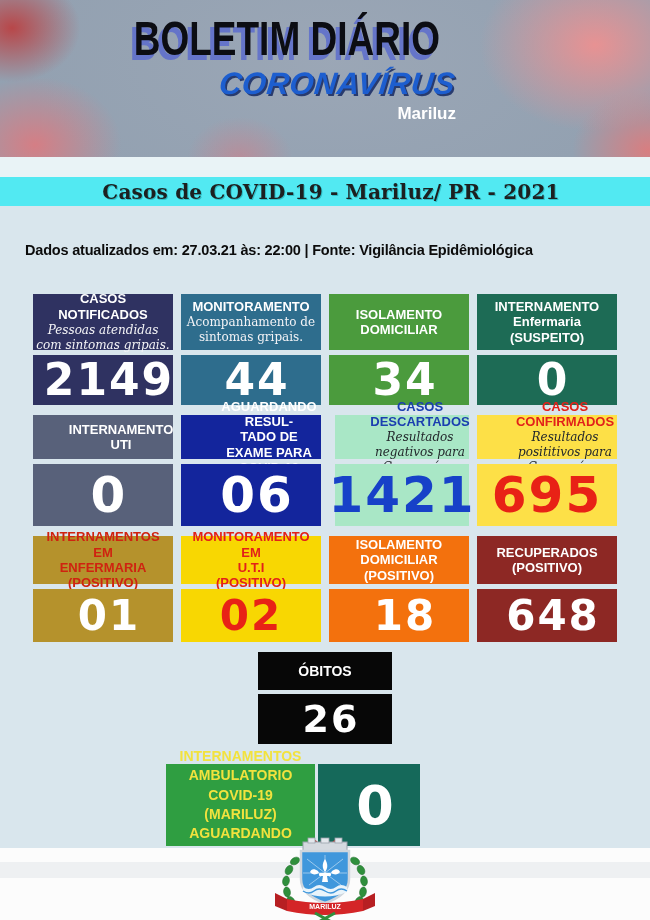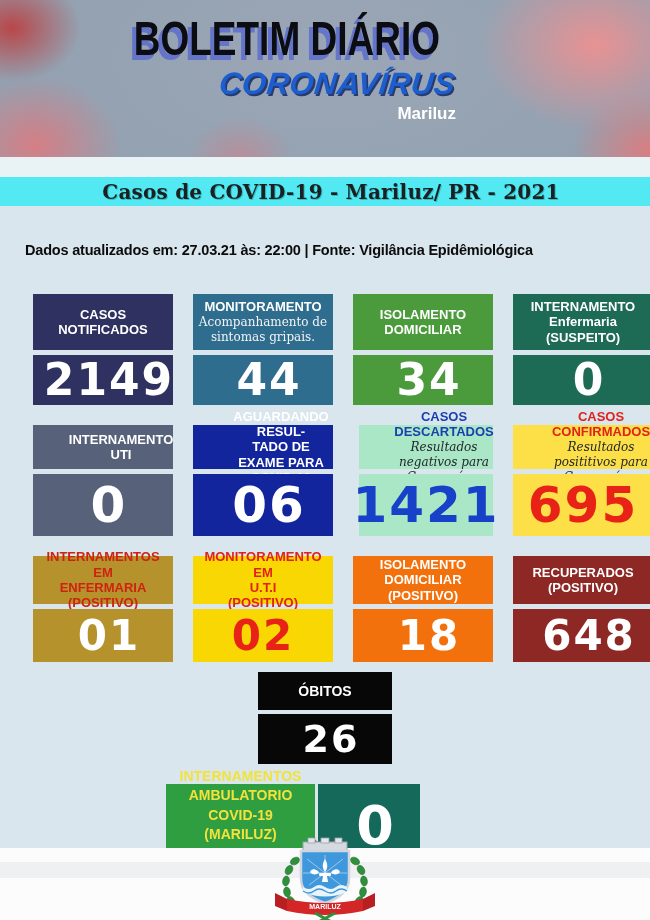--- a/index.html
+++ b/index.html
@@ -33,21 +33,21 @@
   .banner{height:29px;background:#52e9f2;display:flex;align-items:center;justify-content:center;}
   .banner-text{font-family:"DejaVu Serif",serif;font-weight:bold;font-size:20px;
     color:#1d2020;text-shadow:1px 1px 0 rgba(0,140,150,.45);letter-spacing:.2px;margin-left:12px;}
 
   
   .content{height:642px;background:#d9e6ed;overflow:hidden;}
   .meta{margin:36px 0 0 25px;font-weight:bold;font-size:14.5px;color:#0c0c0c;
     letter-spacing:-0.2px;}
 
   .grid{width:584px;margin:36px auto 0 auto;display:grid;
-    grid-template-columns:repeat(4,140px);column-gap:8px;row-gap:10px;gap:20px;}
+    grid-template-columns:repeat(4,140px);column-gap:8px;row-gap:10px;}
   .card{display:flex;flex-direction:column;gap:5px;}
   .card-head{display:flex;flex-direction:column;align-items:center;justify-content:center;
     text-align:center;padding:2px 3px;box-sizing:border-box;}
   .card-title{font-weight:bold;font-size:13px;line-height:1.18;white-space:pre-line;}
   .card-sub{font-family:"DejaVu Serif",serif;font-size:12px;line-height:1.25;
     white-space:pre-line;margin-top:1px;}
   .card-sub.italic{font-style:italic;}
   .card-value{display:flex;align-items:center;justify-content:center;
     font-family:"DejaVu Sans",sans-serif;font-weight:bold;letter-spacing:2px;line-height:1;}
 
@@ -110,20 +110,22 @@
 
   <div class="content">
 
     <div class="meta">Dados atualizados em: 27.03.21 às: 22:00 | Fonte: Vigilância Epidêmiológica</div>
 
     <div class="grid">
 
       <div class="card r1">
         <div class="card-head bg-navy">
           <div class="card-title t-white">CASOS NOTIFICADOS</div>
+          <div class="card-sub italic s-white">Pessoas atendidas
+com sintomas gripais.</div>
         </div>
         <div class="card-value bg-navy v-white">2149</div>
       </div>
 
       <div class="card r1">
         <div class="card-head bg-steel">
           <div class="card-title t-white">MONITORAMENTO</div>
           <div class="card-sub s-white">Acompanhamento de
 sintomas gripais.</div>
         </div>

